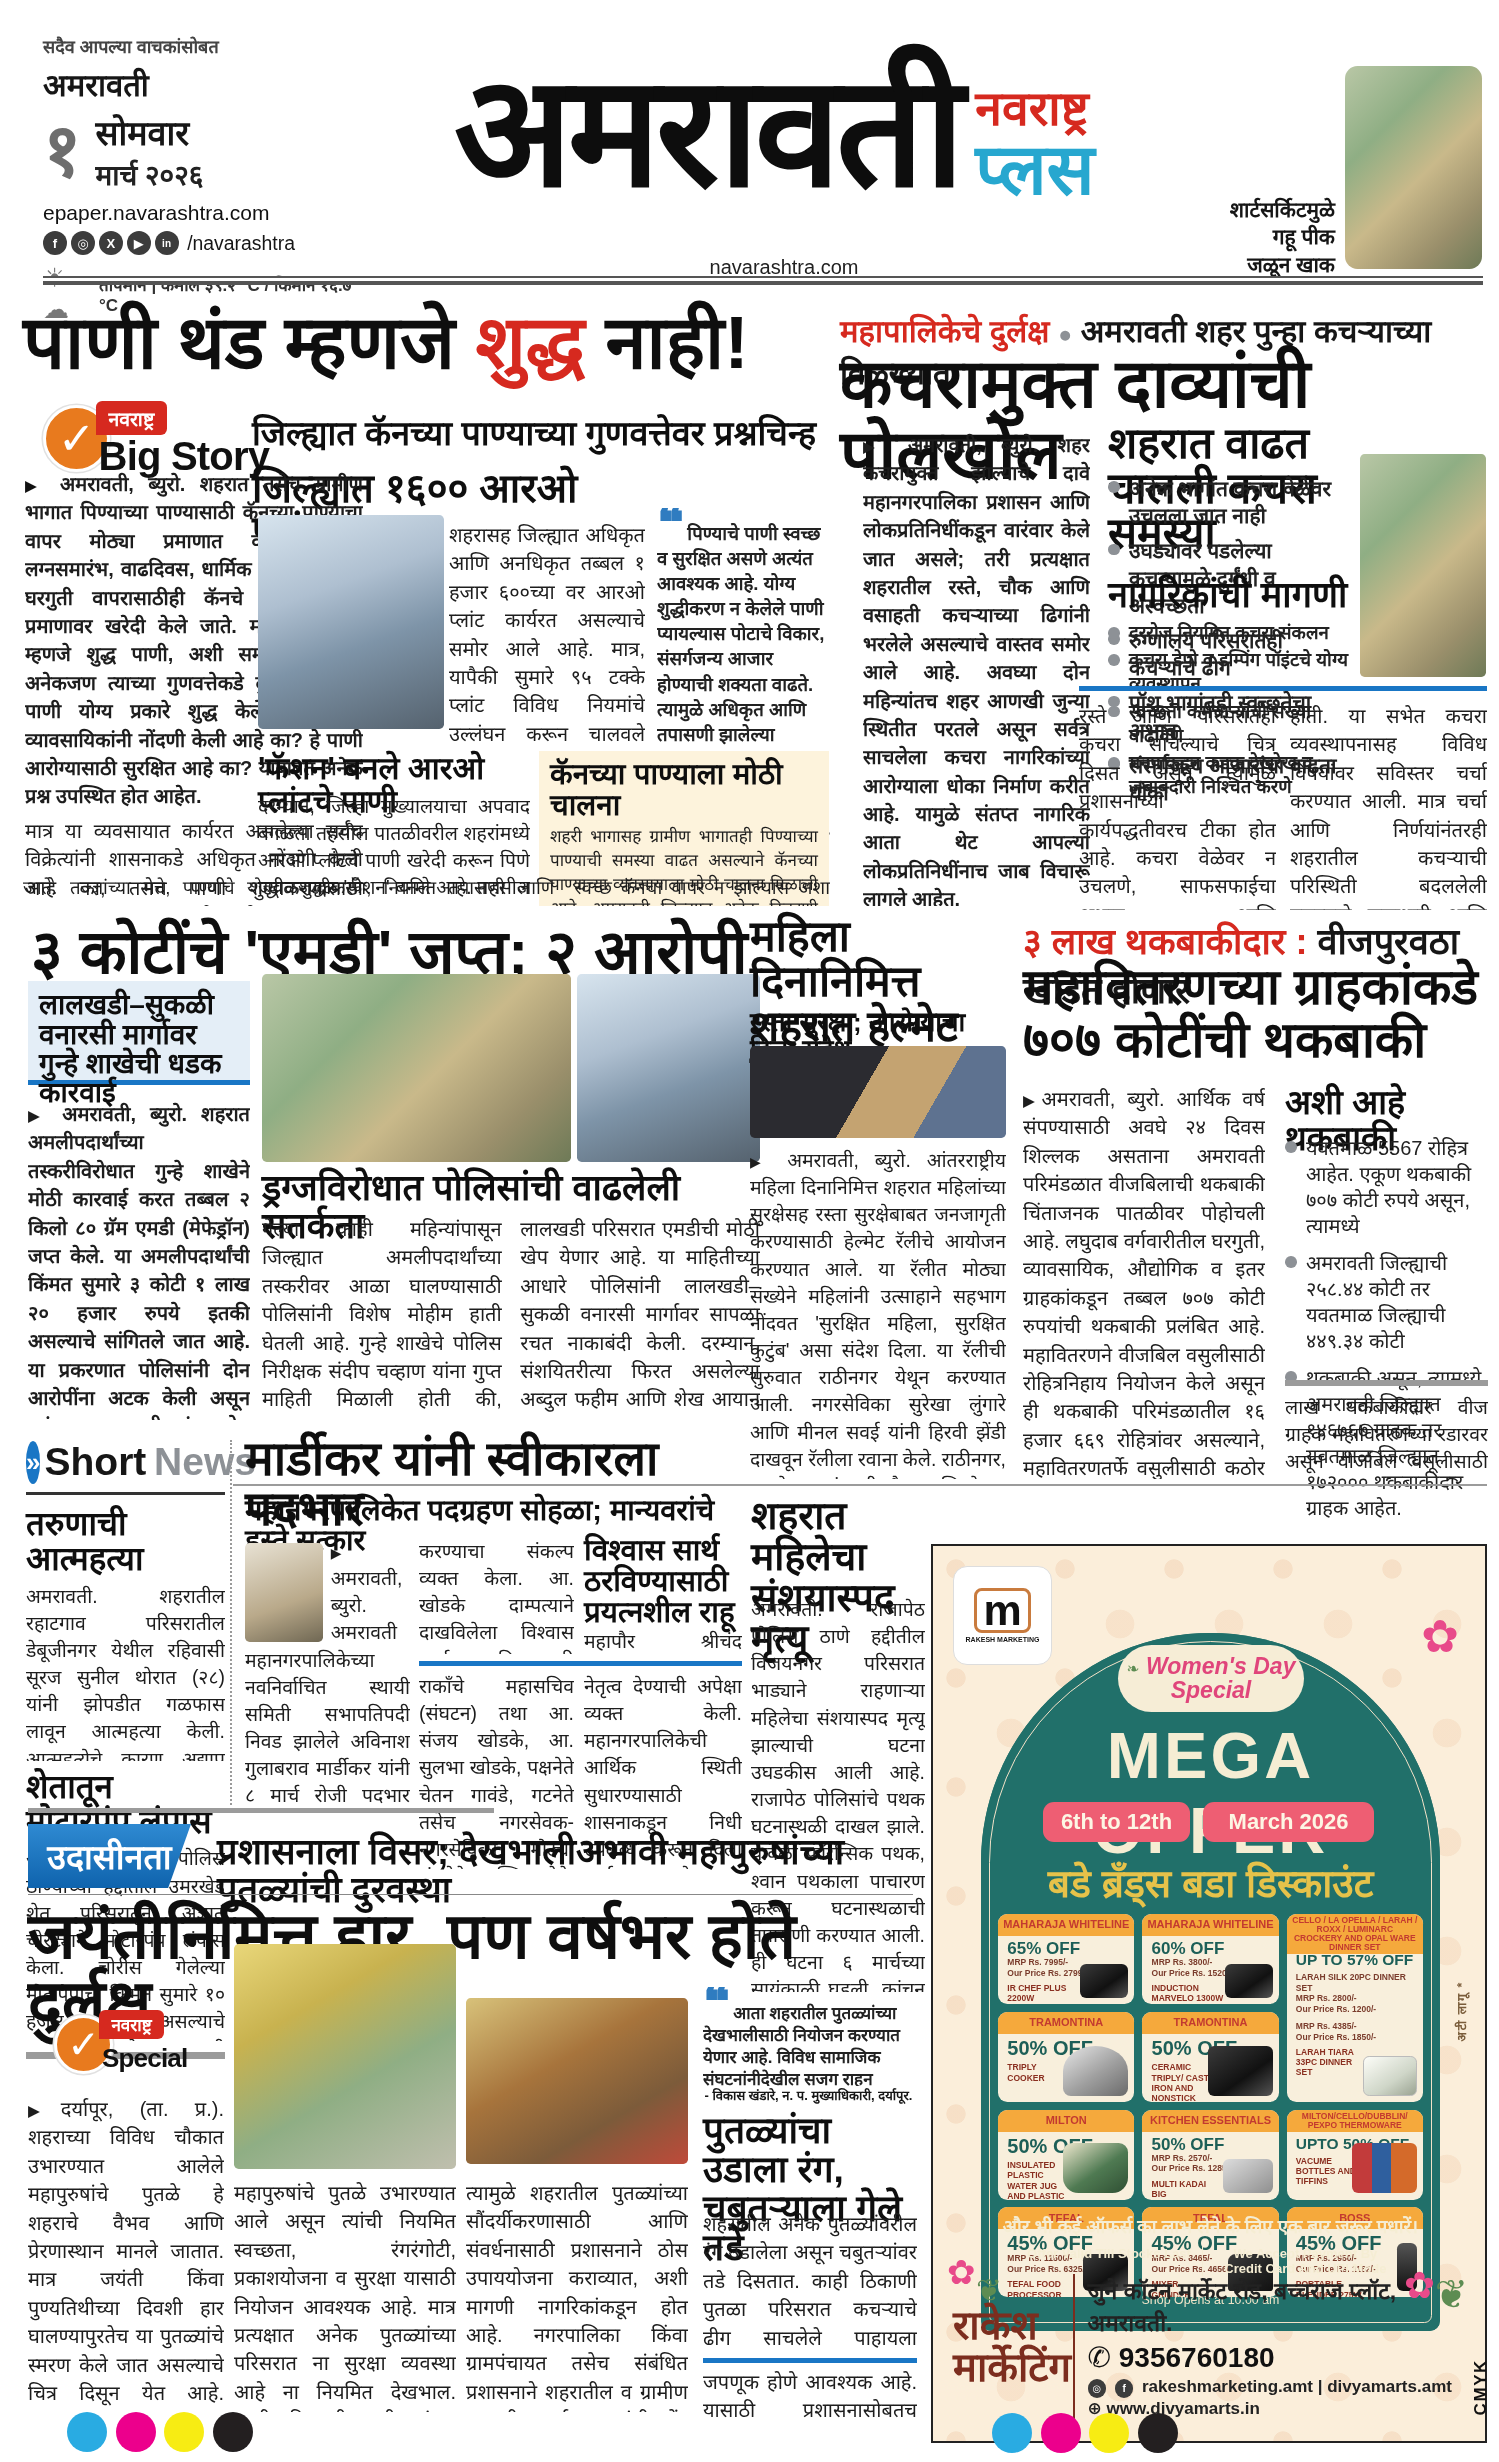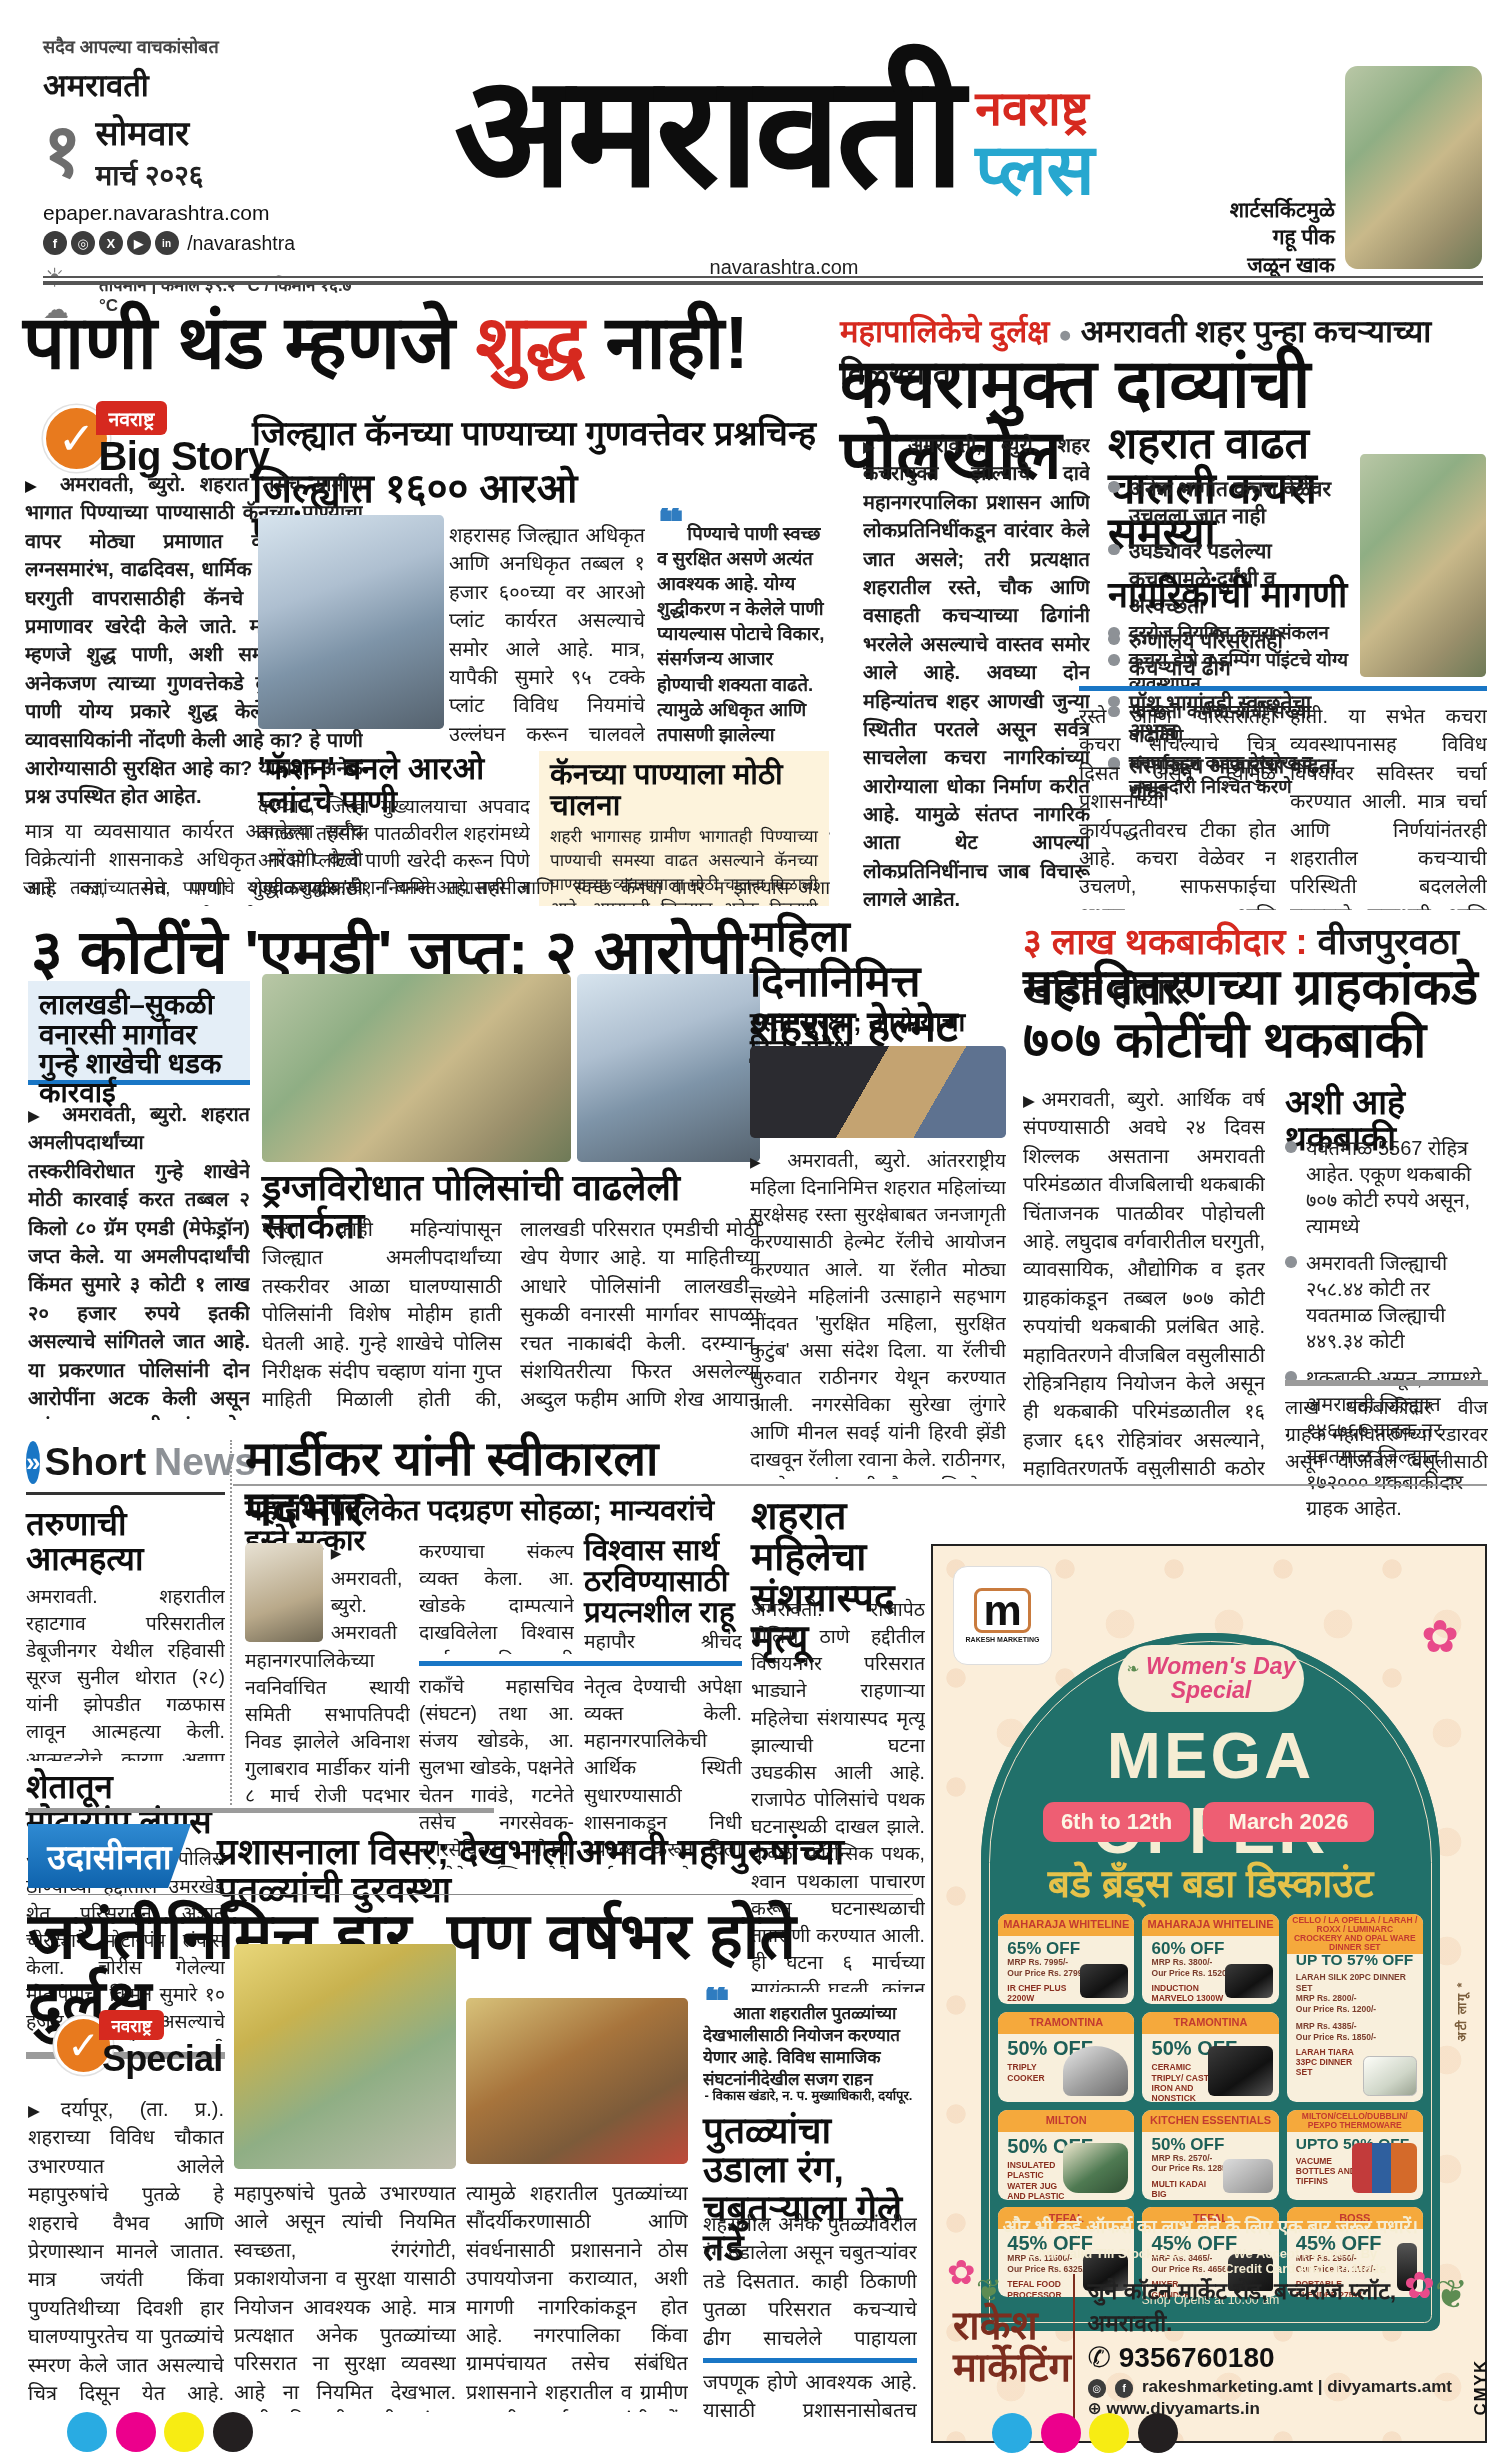--- a/index.html
+++ b/index.html
@@ -455,21 +455,21 @@
   <div class="abs grule" style="left:28px;top:1808px;width:466px;height:4.7px"></div>
   <div class="abs kbox" style="left:28px;top:1824px;width:163px;height:64px;font-size:34px">उदासीनता</div>
   <div class="abs hl" style="left:217px;top:1833px;width:698px;font-size:36px">प्रशासनाला विसर; देखभालीअभावी महापुरुषांच्या पुतळ्यांची दुरवस्था</div>
   <div class="abs" style="left:28px;top:1894px;width:885px;border-top:1.6px solid #888"></div>
 
   <div class="abs hl" style="left:28px;top:1903px;width:892px;font-size:64px">जयंतीनिमित्त हार, पण वर्षभर होते दुर्लक्ष</div>
 
   <div class="abs badge" style="left:54px;top:2010px">
     <div class="circ" style="width:59px;height:59px;font-size:39px">✓</div>
     <div class="tab" style="font-size:17px">नवराष्ट्र</div>
-    <div class="lbl" style="font-size:36px;margin-left:-62px;margin-top:28px">Special</div>
+    <div class="lbl" style="font-size:26px;margin-left:-62px;margin-top:28px">Special</div>
   </div>
 
   <div class="abs bt ov" style="left:28px;top:2095px;width:196px;height:312px">
     <span style="font-size:15.5px">▶</span>
     <span class="b">​</span><span>दर्यापूर, (ता. प्र.). शहराच्या विविध चौकात उभारण्यात आलेले महापुरुषांचे पुतळे हे शहराचे वैभव आणि प्रेरणास्थान मानले जातात. मात्र जयंती किंवा पुण्यतिथीच्या दिवशी हार घालण्यापुरतेच या पुतळ्यांचे स्मरण केले जात असल्याचे चित्र दिसून येत आहे. वर्षभर देखभाल व स्वच्छतेकडे दुर्लक्ष झाल्यामुळे अनेक ठिकाणी पुतळ्यांची अवस्था दयनीय झाली आहे.</span>
     
   </div>
 
   <div class="abs photo" style="left:234px;top:1944px;width:222px;height:225px;background:linear-gradient(150deg,#e9d77a 0%,#c8b24f 30%,#8fae84 60%,#c0bfae 100%)"></div>
   <div class="abs photo" style="left:466px;top:1998px;width:222px;height:166px;background:linear-gradient(150deg,#d8c27a 0%,#a7743c 40%,#7c5b3a 70%,#bf4a3a 100%)"></div>

